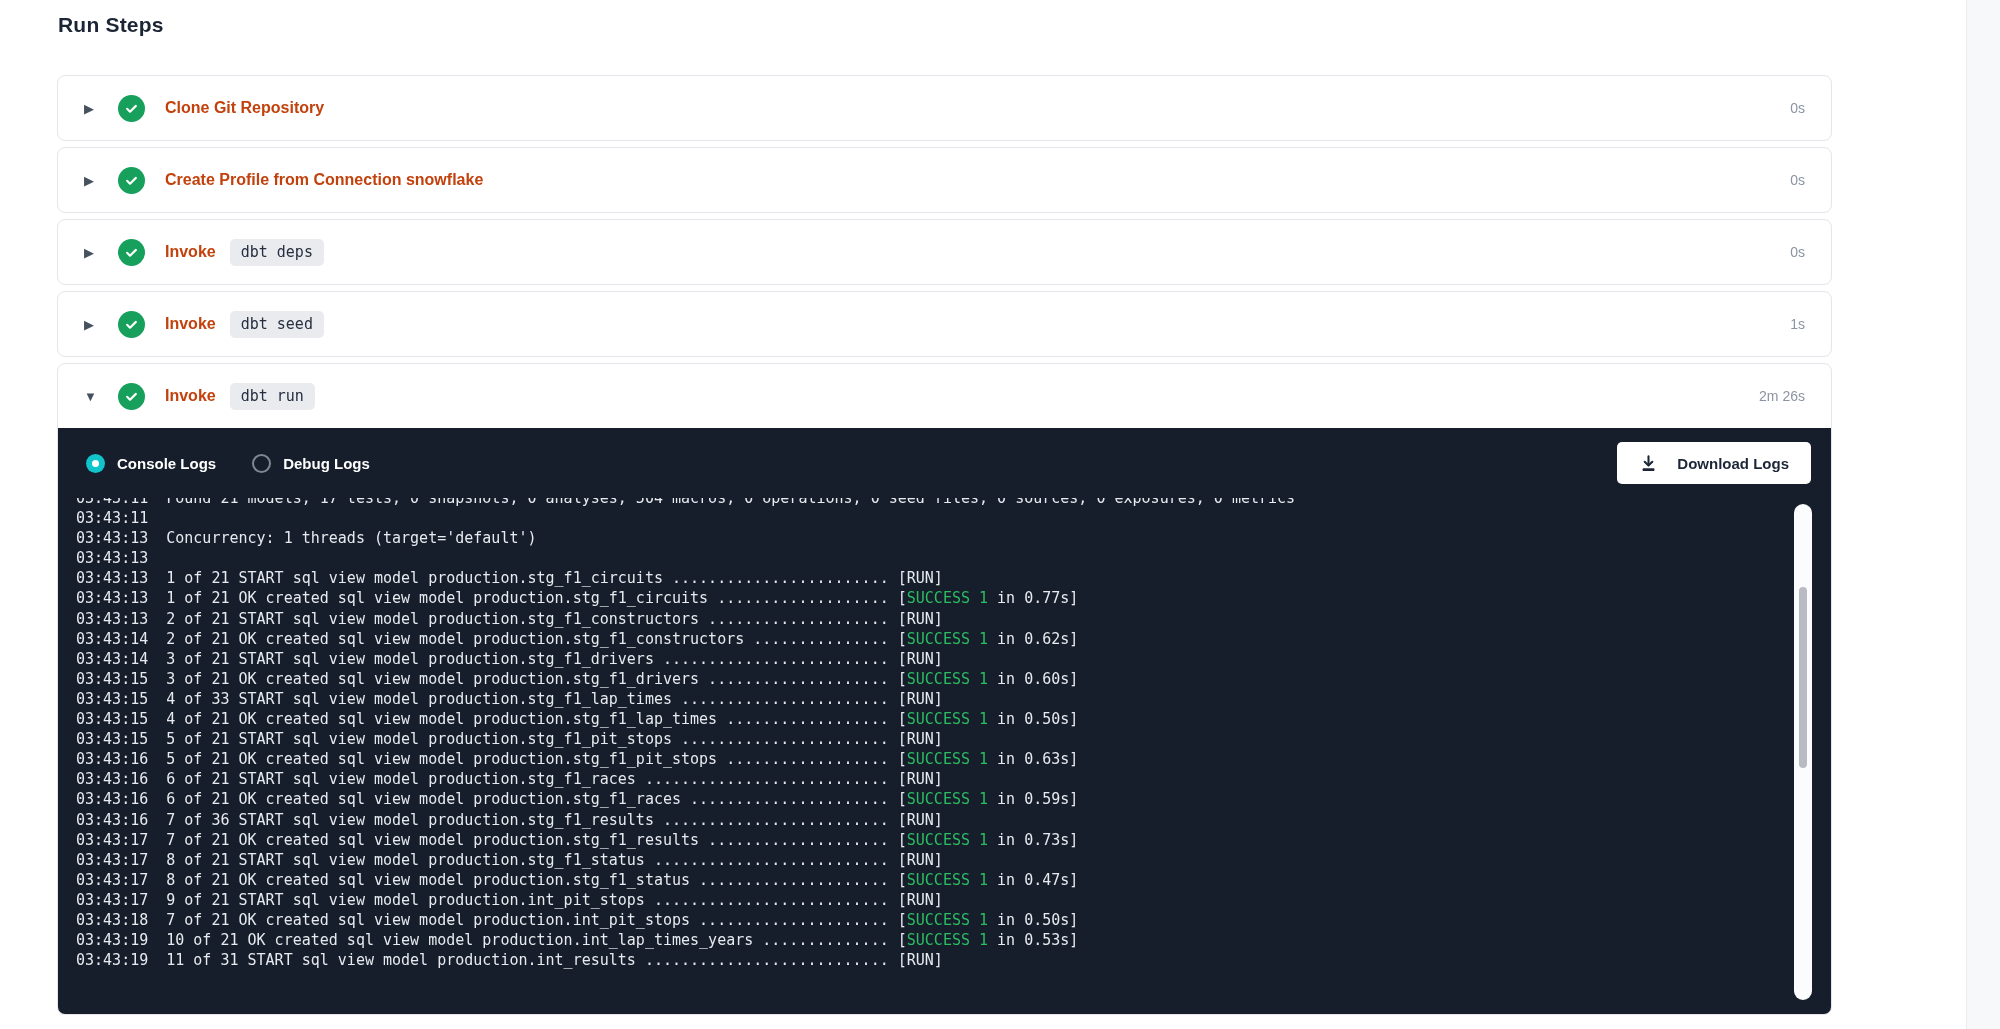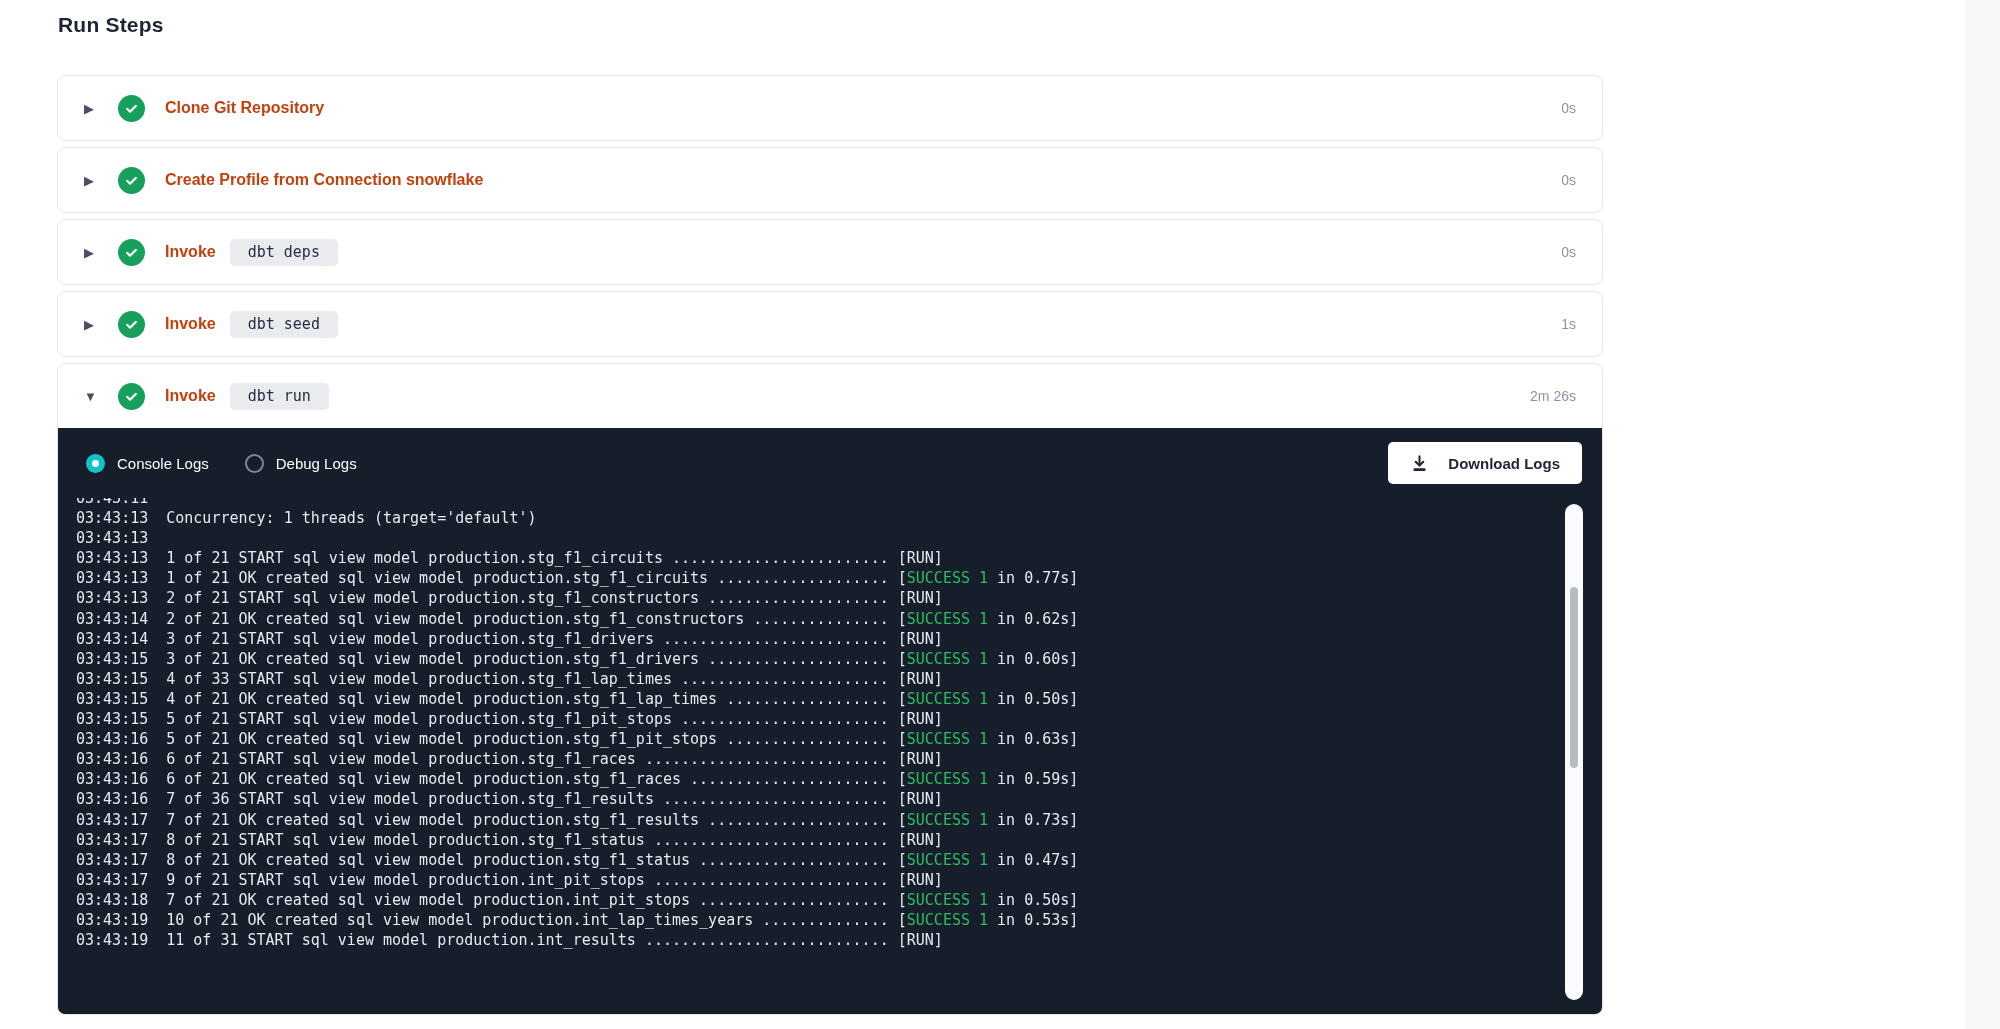--- a/index.html
+++ b/index.html
@@ -4,21 +4,21 @@
 <style>
   html,body{margin:0;padding:0;}
   body{
     width:2000px;height:1029px;position:relative;overflow:hidden;
     background:#ffffff;font-family:"Liberation Sans",sans-serif;
   }
   .right-strip{
     position:absolute;top:0;right:0;width:34px;height:1029px;
     background:#f7f8fa;border-left:1px solid #ebedf0;box-sizing:border-box;
   }
-  .content{position:absolute;left:57px;top:0;width:1546px;}
+  .content{position:absolute;left:57px;top:0;width:1775px;}
   .page-title{
     margin:13px 0 0 1px;font-size:21px;font-weight:bold;color:#1b2535;
     letter-spacing:.2px;
   }
   .steps{margin-top:38px;display:flex;flex-direction:column;gap:6px;}
   .step-card{
     background:#fff;border:1px solid #e3e6ea;border-radius:8px;
     box-sizing:border-box;overflow:hidden;
   }
   .step-header{height:64px;display:flex;align-items:center;padding:0 26px;cursor:pointer;}
@@ -27,36 +27,36 @@
     text-align:left;
   }
   .check{
     width:27px;height:27px;border-radius:50%;background:#17a05c;margin-left:17px;
     display:flex;align-items:center;justify-content:center;flex:none;
   }
   .check svg{width:15px;height:15px;display:block;}
   .step-label{margin-left:20px;font-size:16px;font-weight:bold;color:#c2410c;}
   .step-code{
     margin-left:14px;font-family:"DejaVu Sans Mono",monospace;font-size:15px;
-    color:#252f3f;background:#e9ebef;border-radius:5px;padding:4px 18px 5px;
+    color:#252f3f;background:#e9ebef;border-radius:5px;padding:4px 11px 5px;
   }
   .step-duration{margin-left:auto;font-size:14px;color:#8b94a3;}
 
   #log-panel{background:#161d2b;height:586px;position:relative;overflow:hidden;}
   .panel-header{height:70px;display:flex;align-items:center;padding:0 20px 0 28px;}
   .radio-group{display:flex;align-items:center;gap:36px;}
   .radio{display:flex;align-items:center;gap:12px;cursor:pointer;}
   .radio-dot{width:19px;height:19px;border-radius:50%;flex:none;box-sizing:border-box;position:relative;}
   .radio-dot.selected{background:#10c4c9;}
   .radio-dot.selected::after{
     content:'';position:absolute;left:6px;top:6px;width:7px;height:7px;
     background:#fff;border-radius:50%;
   }
   .radio-dot.unselected{border:2px solid #7d8795;background:transparent;}
-  .radio-label{color:#ffffff;font-weight:normal;font-size:15px;}
+  .radio-label{color:#ffffff;font-weight:bold;font-size:15px;}
   .download-btn{
     margin-left:auto;height:42px;background:#ffffff;border:none;border-radius:5px;
     display:flex;align-items:center;gap:19px;padding:0 22px;cursor:pointer;
     font-family:"Liberation Sans",sans-serif;font-size:15px;font-weight:bold;color:#1c2636;
   }
   .download-btn svg{display:block;}
 
   .log-area{
     position:absolute;left:18px;right:55px;top:70px;bottom:6px;overflow:hidden;
     font-family:"DejaVu Sans Mono",monospace;font-size:15px;line-height:20.1px;
@@ -164,20 +164,21 @@
           <path d="M12 3v11" stroke="#1c2636" stroke-width="2.6" stroke-linecap="round"></path>
           <path d="M7.2 9.8l4.8 4.8 4.8-4.8" stroke="#1c2636" stroke-width="2.6" stroke-linecap="round" stroke-linejoin="round"></path>
           <rect x="4.5" y="18" width="15" height="3.6" rx="1" fill="#1c2636"></rect>
         </svg>
       </span>
       <span>Download Logs</span>
     </button>
   </div>
   <div class="log-area">
     <div class="log-inner">
+              <div class="log-line"><span class="log-time">03:43:11</span><span>Found 21 models, 17 tests, 0 snapshots, 0 analyses, 504 macros, 0 operations, 0 seed files, 0 sources, 0 exposures, 0 metrics</span></div>
               <div class="log-line"><span class="log-time">03:43:11</span></div>
               <div class="log-line"><span class="log-time">03:43:13</span><span>Concurrency: 1 threads (target='default')</span></div>
               <div class="log-line"><span class="log-time">03:43:13</span></div>
               <div class="log-line"><span class="log-time">03:43:13</span><span>1 of 21 START sql view model production.stg_f1_circuits ........................ [RUN]</span></div>
               <div class="log-line"><span class="log-time">03:43:13</span><span>1 of 21 OK created sql view model production.stg_f1_circuits ................... [</span><span class="seg-green">SUCCESS 1</span><span> in 0.77s]</span></div>
               <div class="log-line"><span class="log-time">03:43:13</span><span>2 of 21 START sql view model production.stg_f1_constructors .................... [RUN]</span></div>
               <div class="log-line"><span class="log-time">03:43:14</span><span>2 of 21 OK created sql view model production.stg_f1_constructors ............... [</span><span class="seg-green">SUCCESS 1</span><span> in 0.62s]</span></div>
               <div class="log-line"><span class="log-time">03:43:14</span><span>3 of 21 START sql view model production.stg_f1_drivers ......................... [RUN]</span></div>
               <div class="log-line"><span class="log-time">03:43:15</span><span>3 of 21 OK created sql view model production.stg_f1_drivers .................... [</span><span class="seg-green">SUCCESS 1</span><span> in 0.60s]</span></div>
               <div class="log-line"><span class="log-time">03:43:15</span><span>4 of 33 START sql view model production.stg_f1_lap_times ....................... [RUN]</span></div>

